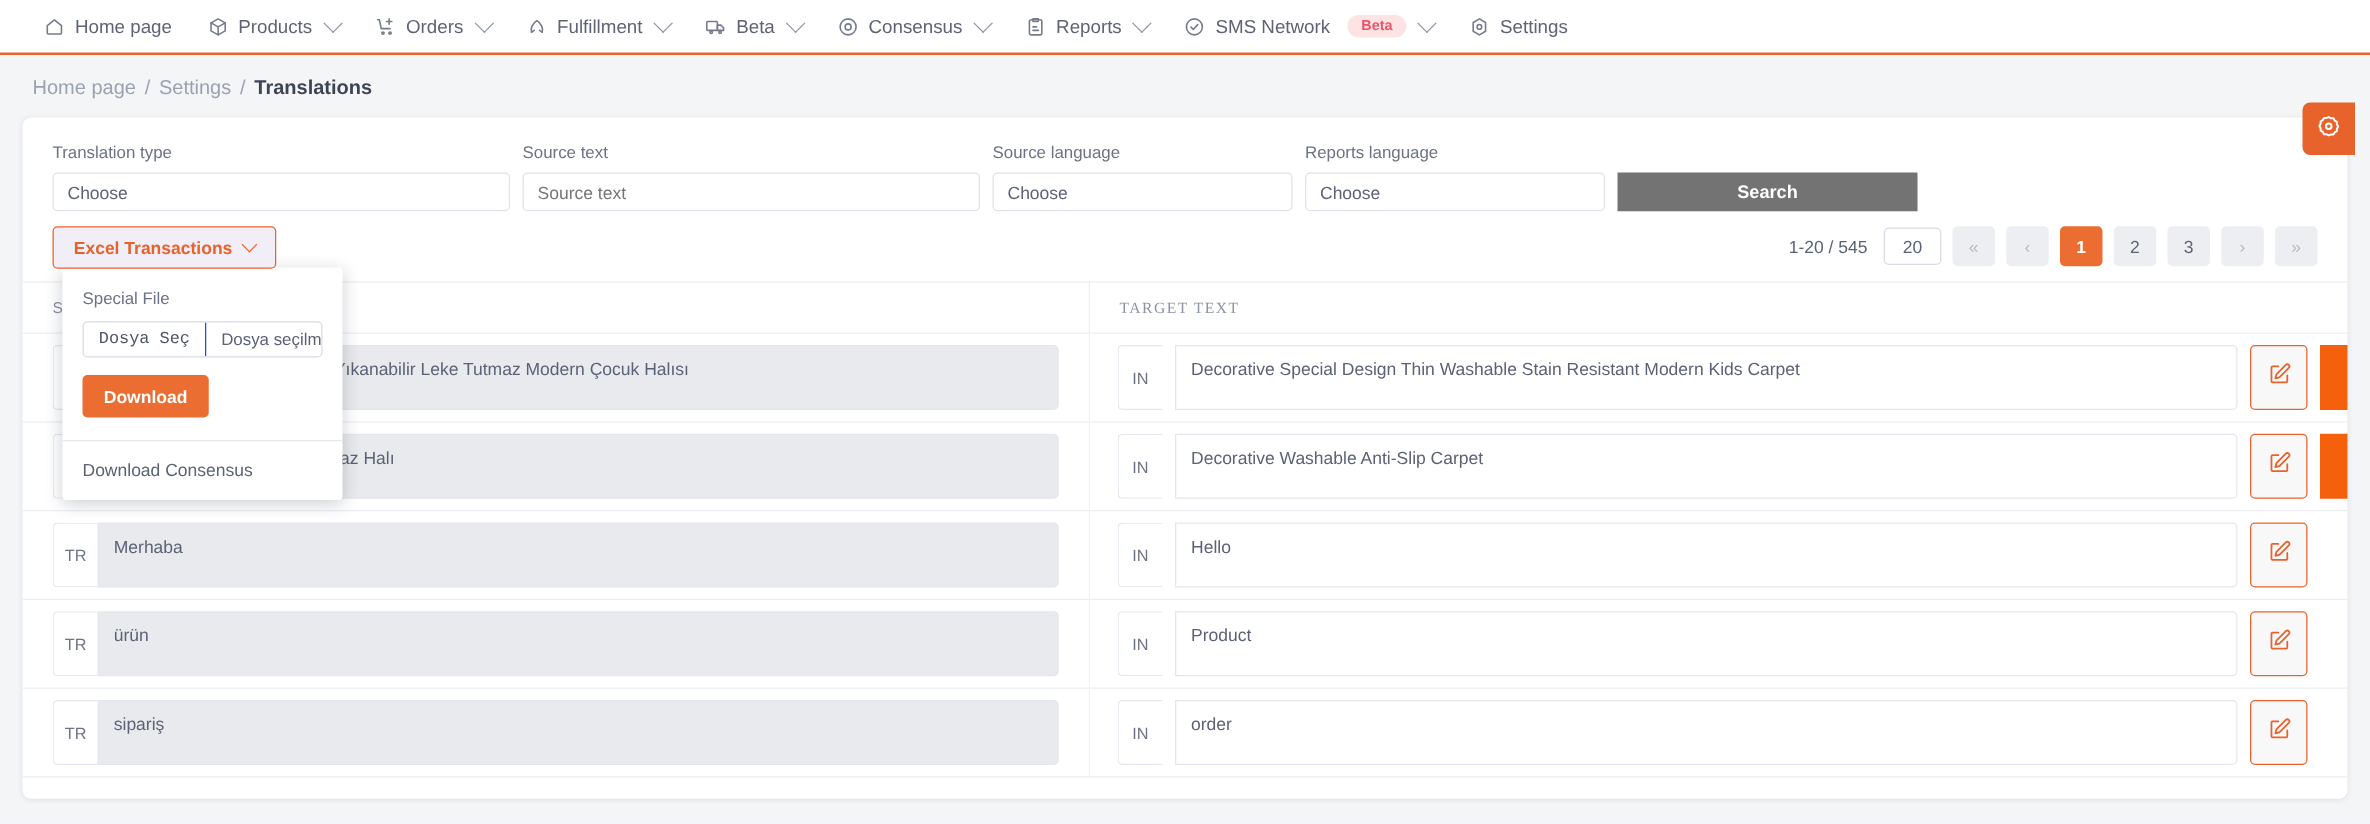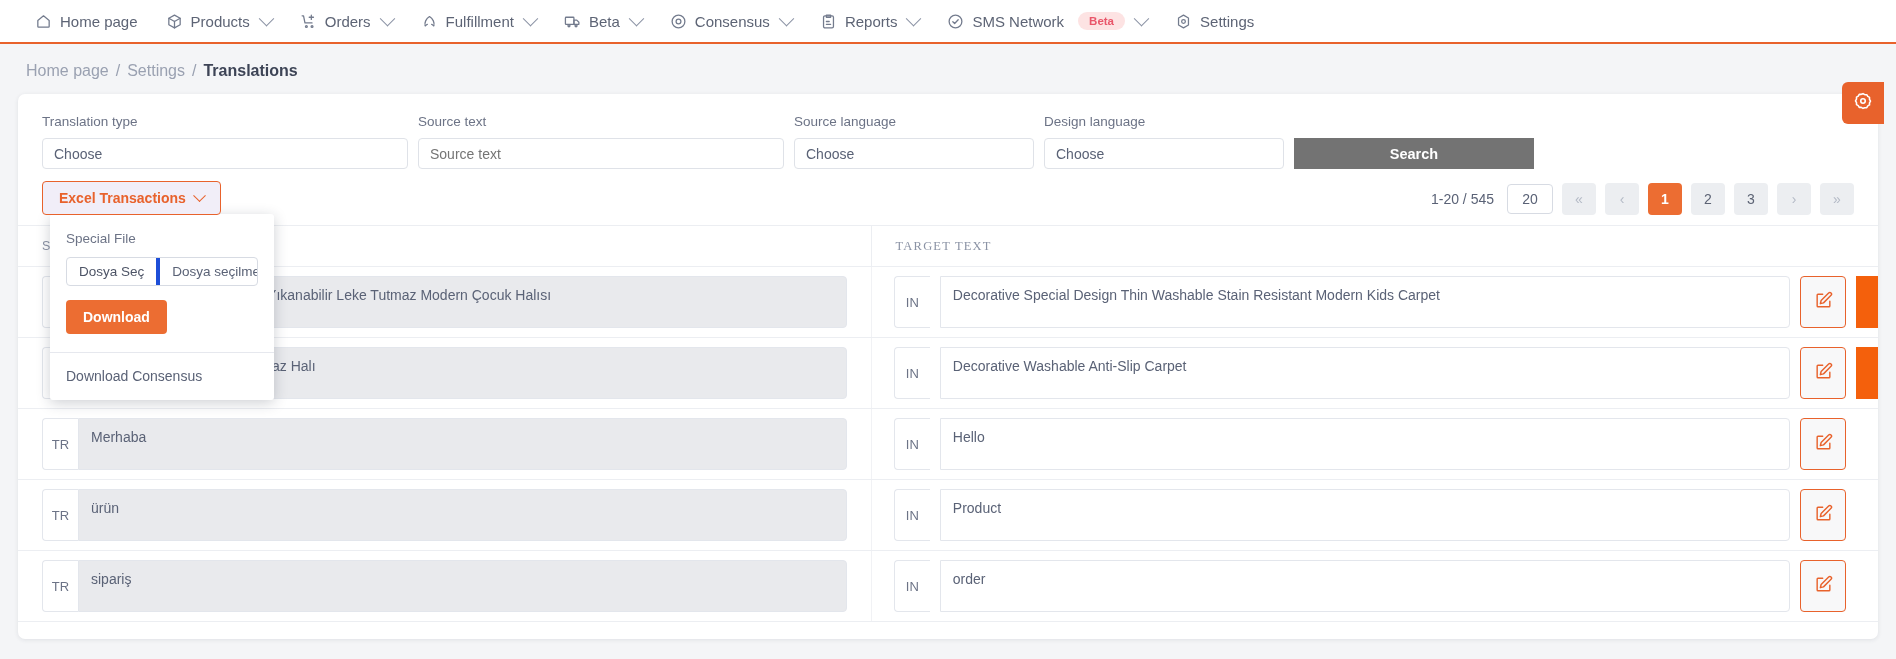--- a/index.html
+++ b/index.html
@@ -119,21 +119,21 @@
     color: #fff;
     font-size: 14.5px;
     font-weight: bold;
     cursor: pointer;
     font-family: "Liberation Sans", sans-serif;
   }
 
   
   .toolbar {
     display: flex;
-    align-items: flex-end;
+    align-items: flex-start;
     justify-content: space-between;
     padding: 12px 24px 10px 24px;
     position: relative;
   }
   .excel-btn {
     background: #f1eef8;
     border: 1px solid #e8622c;
     border-radius: 4px;
     color: #e8622c;
     font-size: 14px;
@@ -172,23 +172,24 @@
     overflow: hidden;
     height: 29px;
     margin-bottom: 14px;
   }
   .file-btn {
     padding: 0 12px;
     display: flex; align-items: center;
     font-size: 13.5px;
     color: #4d5costa;
     color: #4d5466;
-    border-right: 4px solid #1d4ed8;
+    border-right: 1px solid #1d4ed8;
     white-space: nowrap;
     cursor: pointer;
+    font-family: Liberation Mono, monospace;
   }
   .file-name {
     padding: 0 12px;
     display: flex; align-items: center;
     font-size: 13.5px;
     color: #5a6276;
     white-space: nowrap;
   }
   .dl-btn {
     background: #ec6d32;
@@ -443,21 +444,21 @@
       <span class="field-label">Source text</span>
       <input class="field-input" type="text" placeholder="Source text" style="">
     </div>
 
     <div class="field f-slang">
       <span class="field-label">Source language</span>
       <div class="field-input">Choose</div>
     </div>
 
     <div class="field f-tlang">
-      <span class="field-label">Design language</span>
+      <span class="field-label">Reports language</span>
       <div class="field-input">Choose</div>
     </div>
 
     <button class="search-btn">Search</button>
   </div>
 
   <div class="toolbar">
     <div class="excel-btn">
       <span>Excel Transactions</span>
       <span class="caret-o"></span>

